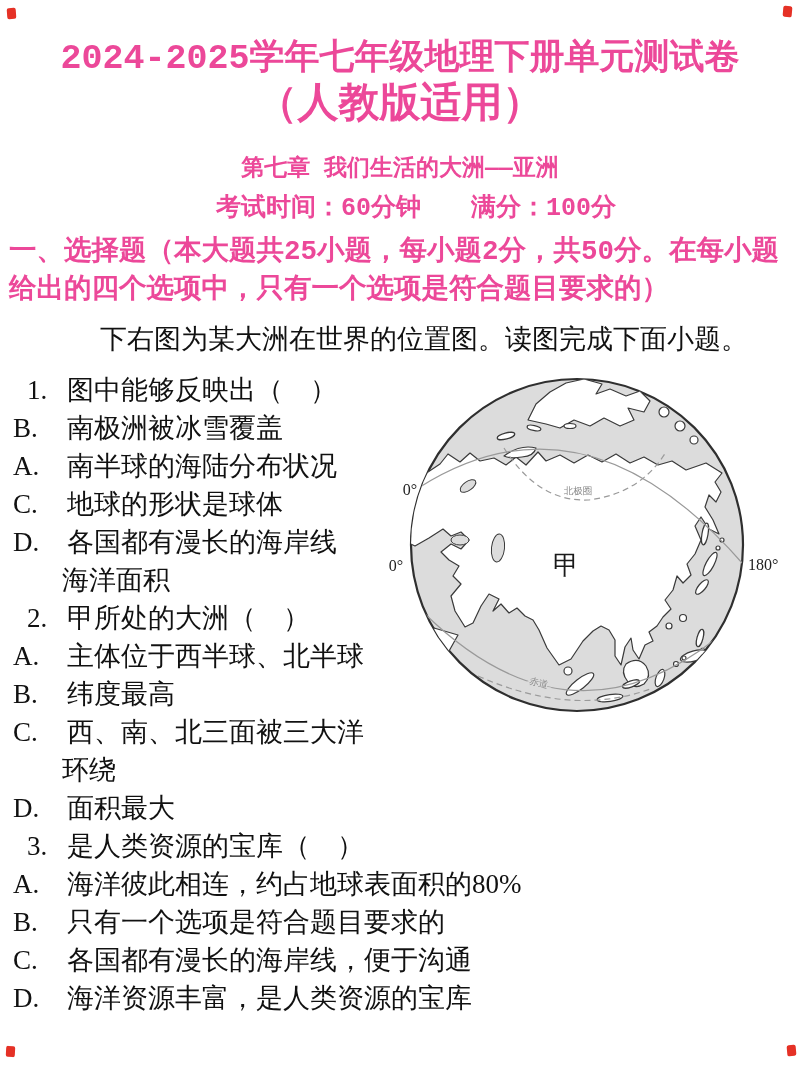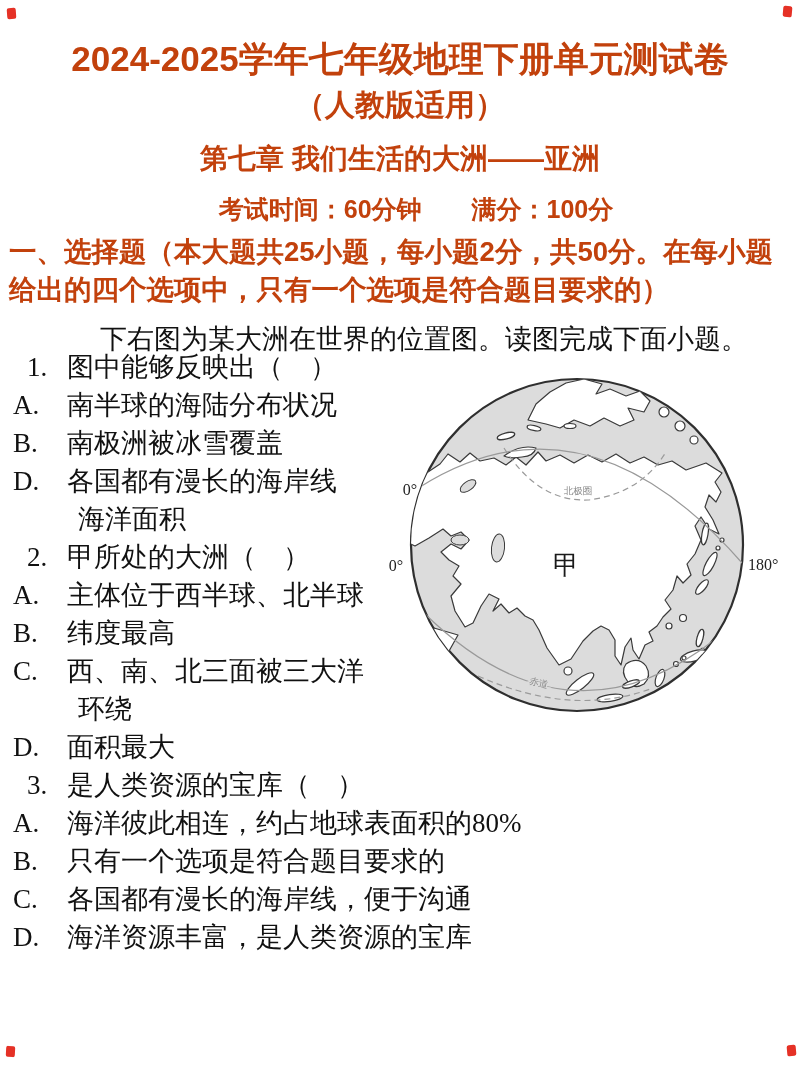--- a/index.html
+++ b/index.html
@@ -3,32 +3,32 @@
 <meta charset="utf-8">
 <style>
   html,body{margin:0;padding:0;}
   body{
     width:800px;height:1069px;position:relative;overflow:hidden;
     background:#ffffff;color:#111;
     font-family:"Liberation Serif","DejaVu Serif",serif;
   }
   .abs{position:absolute;left:0;width:800px;}
   .center{text-align:center;}
-  .hsans{font-family:Liberation Sans, sans-serif;font-weight:700;color:#c2410c;}
+  .hsans{font-family:Liberation Mono, monospace;font-weight:700;color:#ec4899;}
   .title1{top:38px;font-size:35px;line-height:42px;}
-  .title2{top:84px;font-size:30px;line-height:42px;}
-  .chapter{top:139px;font-size:28px;line-height:40px;}
+  .title2{top:84px;font-size:41px;line-height:42px;}
+  .chapter{top:149px;font-size:23px;line-height:40px;}
   .examinfo{top:194px;font-size:25px;line-height:30px;white-space:pre;margin-left:16px;}
   .section{top:233px;left:9px;width:786px;font-size:27.5px;line-height:38px;text-align:left;}
   .passage{top:320px;font-size:27px;line-height:38px;text-indent:48px;text-align:center;}
-  .qblock{position:absolute;top:348px;left:0;width:800px;}
+  .qblock{position:absolute;top:371px;left:0;width:800px;}
   .line{height:38px;line-height:38px;font-size:27px;white-space:nowrap;}
   .num{display:inline-block;margin-left:27px;width:40px;}
   .opt{display:inline-block;margin-left:13px;width:54px;}
-  .cont{padding-left:78px;}
+  .cont{padding-left:62px;}
   .globe{position:absolute;left:380px;top:368px;width:420px;height:352px;}
   .cmark{position:absolute;width:9px;height:11px;background:#e53126;border-radius:2px;}
   .cmark.tl{left:7px;top:8px;transform:rotate(-4deg);}
   .cmark.tr{left:783px;top:6px;transform:rotate(5deg);}
   .cmark.bl{left:6px;top:1046px;transform:rotate(3deg);}
   .cmark.br{left:787px;top:1045px;transform:rotate(-5deg);}
   svg text{font-family:"Liberation Serif","DejaVu Serif",serif;}
 </style>
 </head>
 <body>
@@ -40,22 +40,23 @@
 
 <div class="abs center hsans title1">2024-2025学年七年级地理下册单元测试卷</div>
 <div class="abs center hsans title2">（人教版适用）</div>
 <div class="abs center hsans chapter">第七章 我们生活的大洲——亚洲</div>
 <div class="abs center hsans examinfo">考试时间：60分钟　　满分：100分</div>
 <div class="abs hsans section">一、选择题（本大题共25小题，每小题2分，共50分。在每小题给出的四个选项中，只有一个选项是符合题目要求的）</div>
 <div class="abs passage">下右图为某大洲在世界的位置图。读图完成下面小题。</div>
 
 <div class="qblock">
   <div class="line"><span class="num">1.</span><span>图中能够反映出（　）</span></div>
+  <div class="line"><span class="opt">B.</span><span>南极洲被冰雪覆盖</span></div>
   <div class="line"><span class="opt">A.</span><span>南半球的海陆分布状况</span></div>
-  <div class="line"><span class="opt">B.</span><span>南极洲被冰雪覆盖</span></div>
+  <div class="line"><span class="opt">C.</span><span>地球的形状是球体</span></div>
   <div class="line"><span class="opt">D.</span><span>各国都有漫长的海岸线</span></div>
   <div class="line cont"><span>海洋面积</span></div>
 
   <div class="line"><span class="num">2.</span><span>甲所处的大洲（　）</span></div>
   <div class="line"><span class="opt">A.</span><span>主体位于西半球、北半球</span></div>
   <div class="line"><span class="opt">B.</span><span>纬度最高</span></div>
   <div class="line"><span class="opt">C.</span><span>西、南、北三面被三大洋</span></div>
   <div class="line cont"><span>环绕</span></div>
   <div class="line"><span class="opt">D.</span><span>面积最大</span></div>
 

